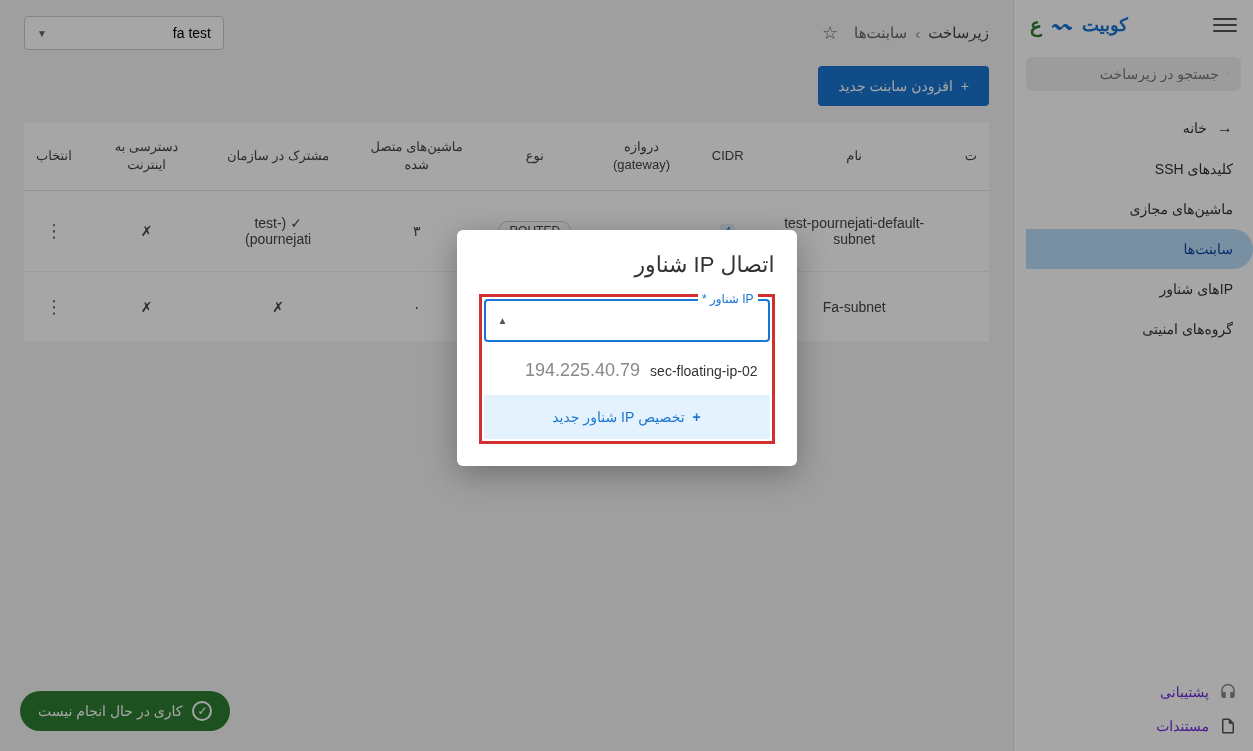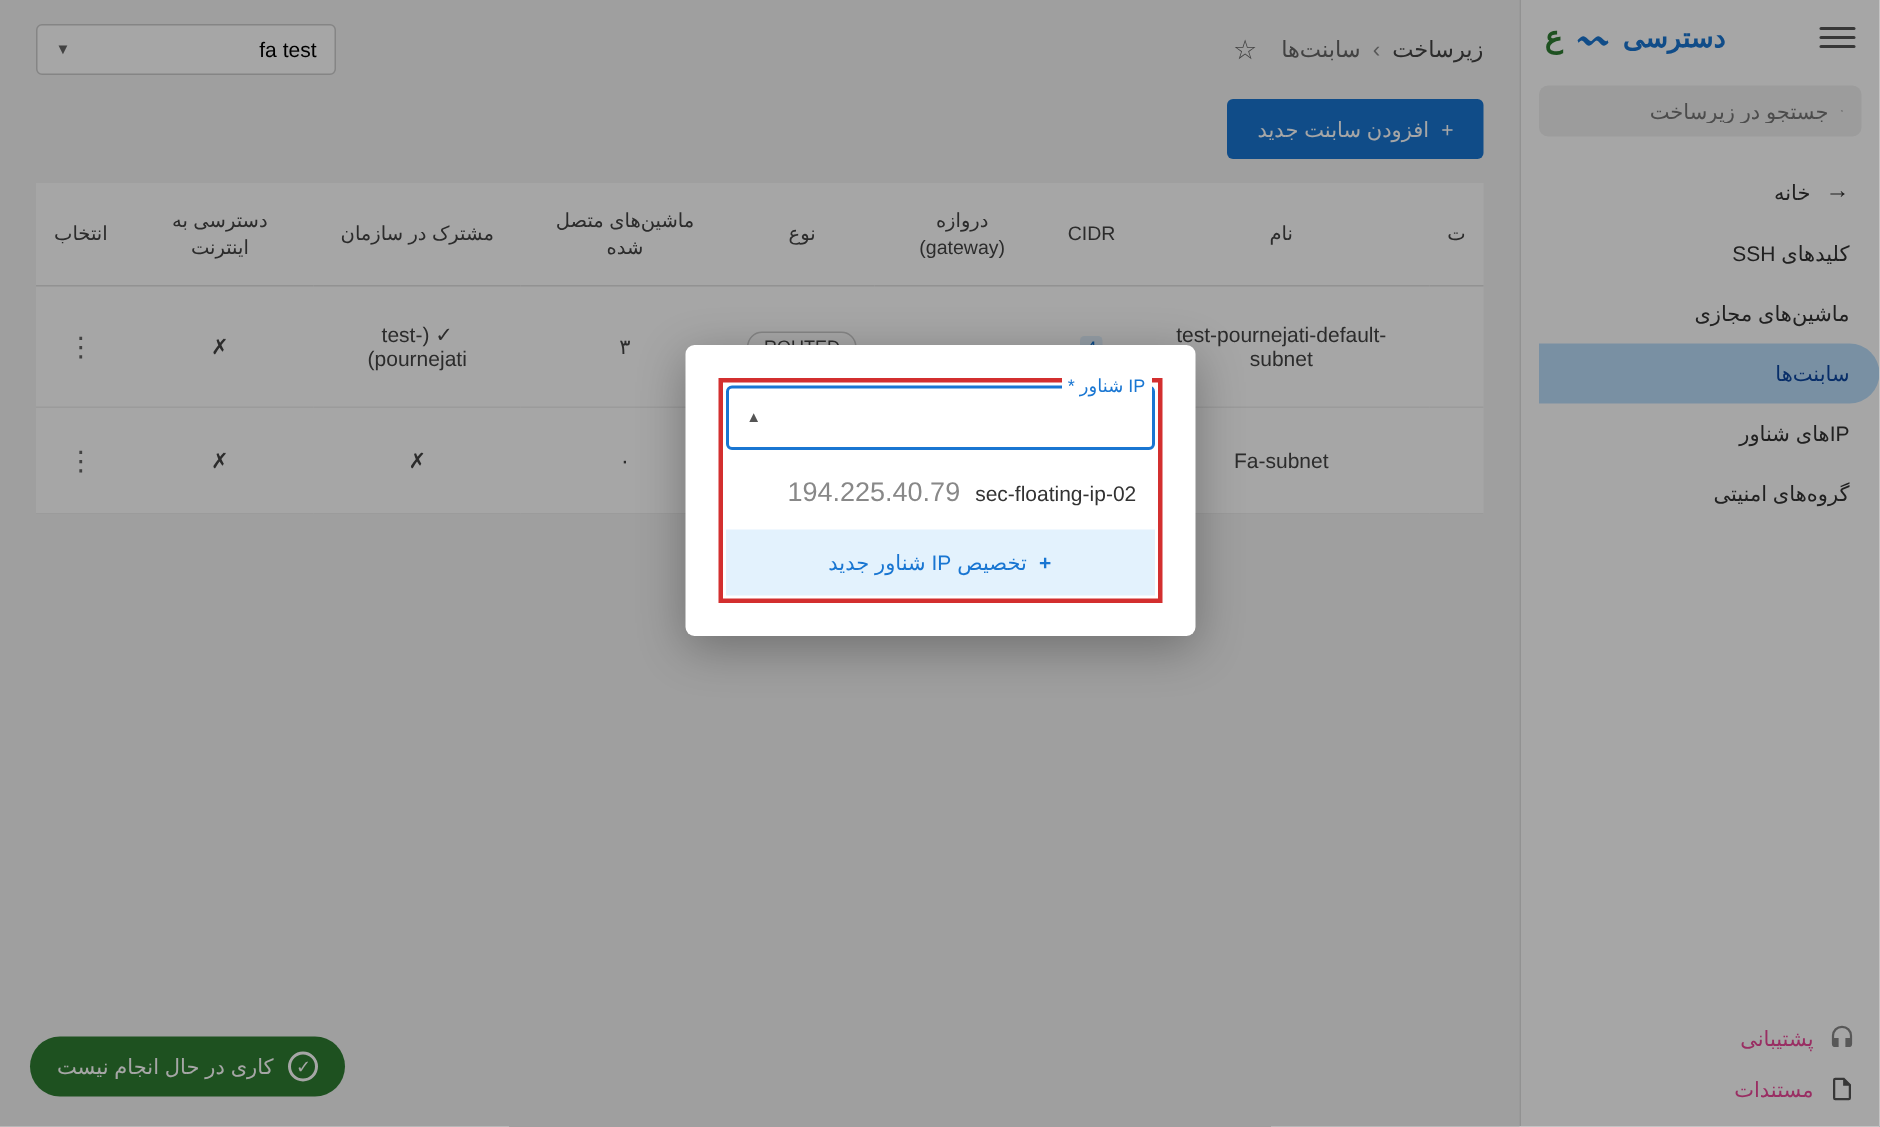--- a/index.html
+++ b/index.html
@@ -21,21 +21,21 @@
 .search-box input { border: none; background: transparent; outline: none; flex: 1; font-family: inherit; font-size: 14px; color: #666; text-align: right; direction: rtl;}
 .search-icon-svg { width: 18px; height: 18px; fill: #666; }
 
 .nav { padding: 8px 0; flex: 1; }
 .nav-item { display: flex; align-items: center; padding: 12px 20px; font-size: 14px; color: #333; cursor: pointer; gap: 10px; border-radius: 0 20px 20px 0; margin-left: 12px;}
 .nav-item.home { font-weight: 500; }
 .nav-item.active { background: #bbdefb; color: #0d47a1; }
 .arrow-icon { font-size: 16px; }
 
 .sidebar-footer { padding: 16px; display: flex; flex-direction: column; gap: 16px; }
-.footer-item { display: flex; align-items: center; gap: 10px; font-size: 14px; color: #ec4899; cursor: pointer; }
+.footer-item { display: flex; align-items: center; gap: 10px; font-size: 14px; color: #6d28d9; cursor: pointer; }
 .footer-icon { width: 18px; height: 18px; }
 
 
 .main { flex: 1; display: flex; flex-direction: column; overflow: hidden; }
 
 .topbar { display: flex; align-items: center; padding: 16px 24px; gap: 16px; }
 .breadcrumb { display: flex; align-items: center; gap: 8px; font-size: 15px; color: #444; }
 .breadcrumb-link { color: #444; }
 .breadcrumb-sep { color: #888; }
 .breadcrumb-current { color: #666; }
@@ -63,21 +63,21 @@
 .overlay { position: absolute; inset: 0; background: rgba(0,0,0,0.35); display: flex; align-items: flex-start; justify-content: center; padding-top: 230px; }
 
 
 .modal { background: #fff; border-radius: 6px; width: 340px; padding: 22px; box-shadow: 0 8px 32px rgba(0,0,0,0.3); position: relative; }
 .modal-title { font-size: 22px; font-weight: 500; color: #333; margin-bottom: 16px; }
 .modal-desc { font-size: 14px; color: #444; margin-bottom: 20px; }
 
 .highlight-box { border: 3px solid #d32f2f; padding: 2px; position: relative; }
 
 .select-field { position: relative; border: 2px solid #1976d2; border-radius: 4px; padding: 14px 12px; cursor: pointer; display: flex; align-items: center; justify-content: space-between; margin-bottom: 4px;}
-.select-label { position: absolute; top: -9px; right: 0; background: #fff; padding: 0 4px; font-size: 12px; color: #1976d2; }
+.select-label { position: absolute; top: -9px; right: 10px; background: #fff; padding: 0 4px; font-size: 12px; color: #1976d2; }
 .select-caret { color: #555; font-size: 10px; }
 
 .dropdown { border-top: none; }
 .dropdown-option { padding: 14px 12px; font-size: 14px; color: #333; cursor: pointer; display: flex; align-items: center; gap: 10px; justify-content: flex-start;}
 .dropdown-option .ip { color: #888; font-size: 18px; direction: ltr; }
 .dropdown-option.new { background: #e3f2fd; color: #1976d2; justify-content: center; gap: 8px;}
 .dropdown-option.new .plus { font-weight: bold; }
 </style>
 </head>
 <body>
@@ -85,21 +85,21 @@
 <div class="app">
 
   <aside class="sidebar">
     <div class="sidebar-header">
       <div class="menu-btn">
           <span></span>
           <span></span>
           <span></span>
         </div>
       <div class="logo-group">
-        <span class="logo-text">دسترسی</span>
+        <span class="logo-text">کوبیت</span>
         <span class="logo-wave">〰</span>
         <span class="logo-green">ع</span>
       </div>
     </div>
     <div class="search-box">
       <svg class="search-icon-svg" viewBox="0 0 24 24">
           <path d="M15.5 14h-.79l-.28-.27A6.471 6.471 0 0016 9.5 6.5 6.5 0 109.5 16c1.61 0 3.09-.59 4.23-1.57l.27.28v.79l5 4.99L20.49 19l-4.99-5zm-6 0C7.01 14 5 11.99 5 9.5S7.01 5 9.5 5 14 7.01 14 9.5 11.99 14 9.5 14z"></path>
         </svg>
       <input placeholder="جستجو در زیرساخت" style="">
     </div>
@@ -204,20 +204,21 @@
   </main>
 </div>
 
 <div class="status-badge">
   <span class="check-circle">✓</span>
   <span>کاری در حال انجام نیست</span>
 </div>
 
 <div class="overlay">
   <div class="modal">
+    <h2 class="modal-title">اتصال IP شناور</h2>
     <div class="highlight-box">
       <div class="select-field">
         <span class="select-label">IP شناور *</span>
         <span></span>
         <span class="select-caret">▲</span>
       </div>
       <div class="dropdown">
         <div class="dropdown-option">
           <span>sec-floating-ip-02</span>
           <span class="ip">194.225.40.79</span>

